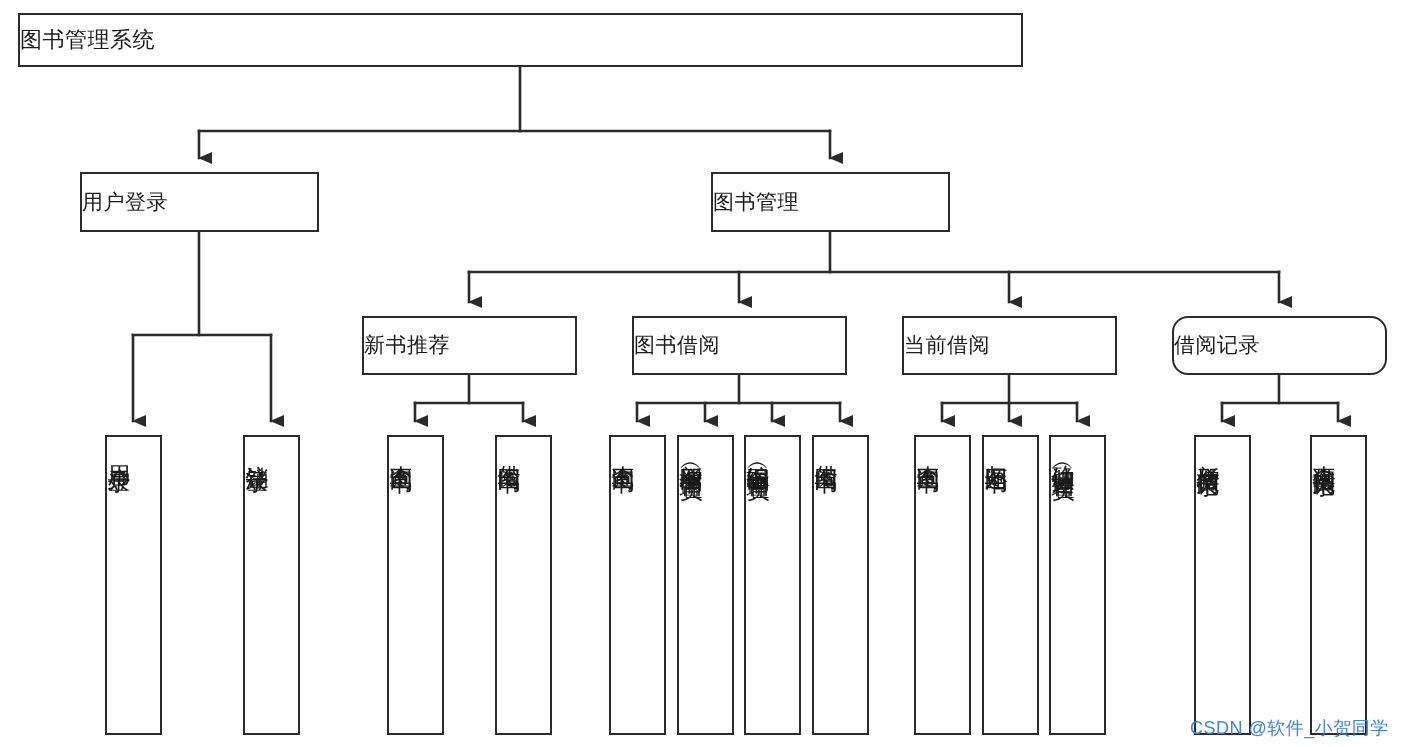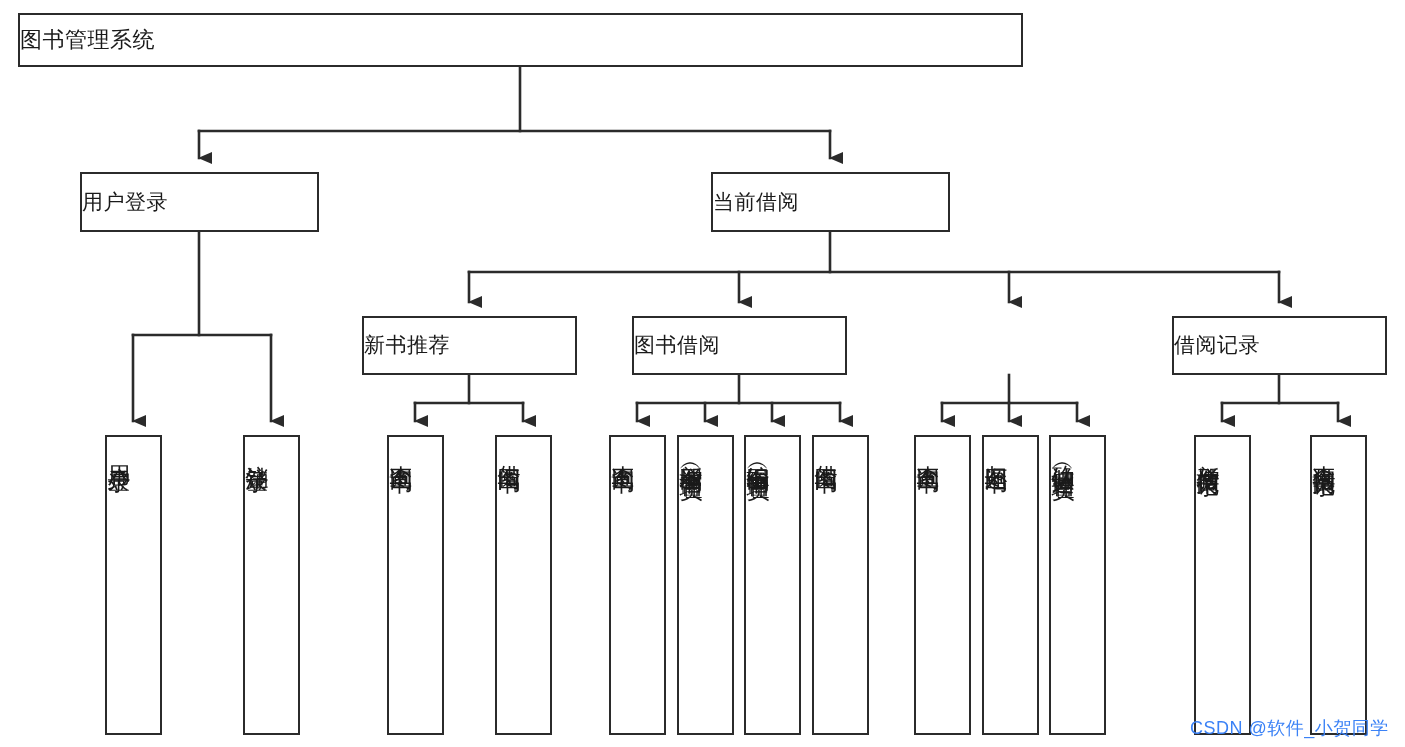--- a/index.html
+++ b/index.html
@@ -129,30 +129,33 @@
   </svg>
 
   <div class="node horiz root" style="left:18px; top:13px; width:1005px; height:54px;">
     <span class="node-label">图书管理系统</span>
   </div>
 
   <div class="node horiz" style="left:80px; top:172px; width:239px; height:60px;">
     <span class="node-label">用户登录</span>
   </div>
   <div class="node horiz" style="left:711px; top:172px; width:239px; height:60px;">
-    <span class="node-label">当前借阅</span>
+    <span class="node-label">图书管理</span>
   </div>
 
   <div class="node horiz" style="left:632px; top:316px; width:215px; height:59px;">
     <span class="node-label">图书借阅</span>
   </div>
   <div class="node horiz" style="left:362px; top:316px; width:215px; height:59px;">
     <span class="node-label">新书推荐</span>
   </div>
-  <div class="node horiz" style="left:1172px; top:316px; width:215px; height:59px;">
+  <div class="node horiz" style="left:902px; top:316px; width:215px; height:59px;">
+    <span class="node-label">当前借阅</span>
+  </div>
+  <div class="node horiz" style="left:1172px; top:316px; width:215px; height:59px;border-radius:16px;">
     <span class="node-label">借阅记录</span>
   </div>
 
   <div class="node vert" style="left:105px; top:435px; width:57px; height:300px;">
     <span class="node-label">用户登录</span>
   </div>
   <div class="node vert" style="left:243px; top:435px; width:57px; height:300px;">
     <span class="node-label">注销登录</span>
   </div>
 

